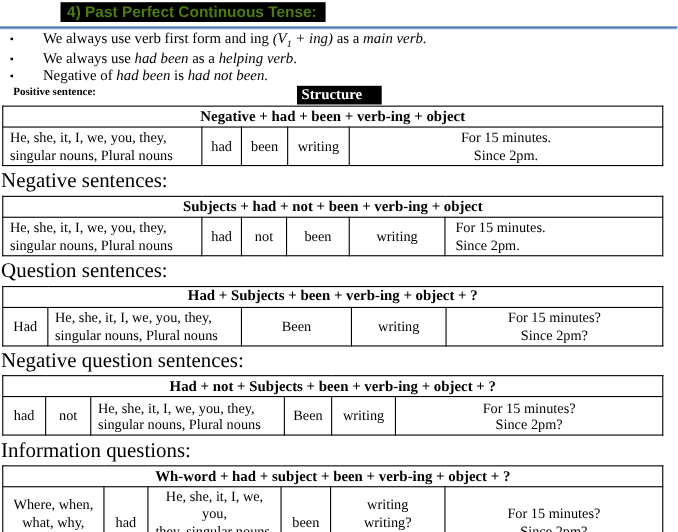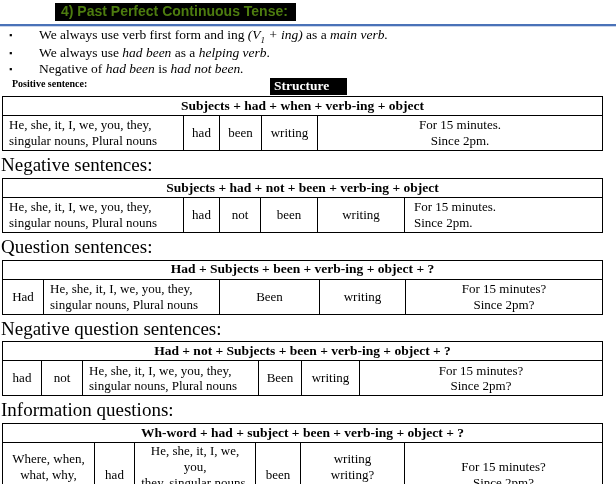--- a/index.html
+++ b/index.html
@@ -74,21 +74,21 @@
 <table>
   <colgroup>
       <col style="width:181px">
       <col style="width:36px">
       <col style="width:42px">
       <col style="width:56px">
       <col style="width:285px">
     </colgroup>
   <tbody>
       <tr>
-        <td class="hdr" colspan="5">Subjects + had + when + verb-ing + object</td>
+        <td class="hdr" colspan="5">Negative + had + been + verb-ing + object</td>
       </tr>
   <tr class="data">
     <td class="al">He, she, it, I, we, you, they,
 singular nouns, Plural nouns</td>
     <td>had</td>
     <td>been</td>
     <td>writing</td>
     <td>For 15 minutes.
 Since 2pm.</td>
   </tr>

